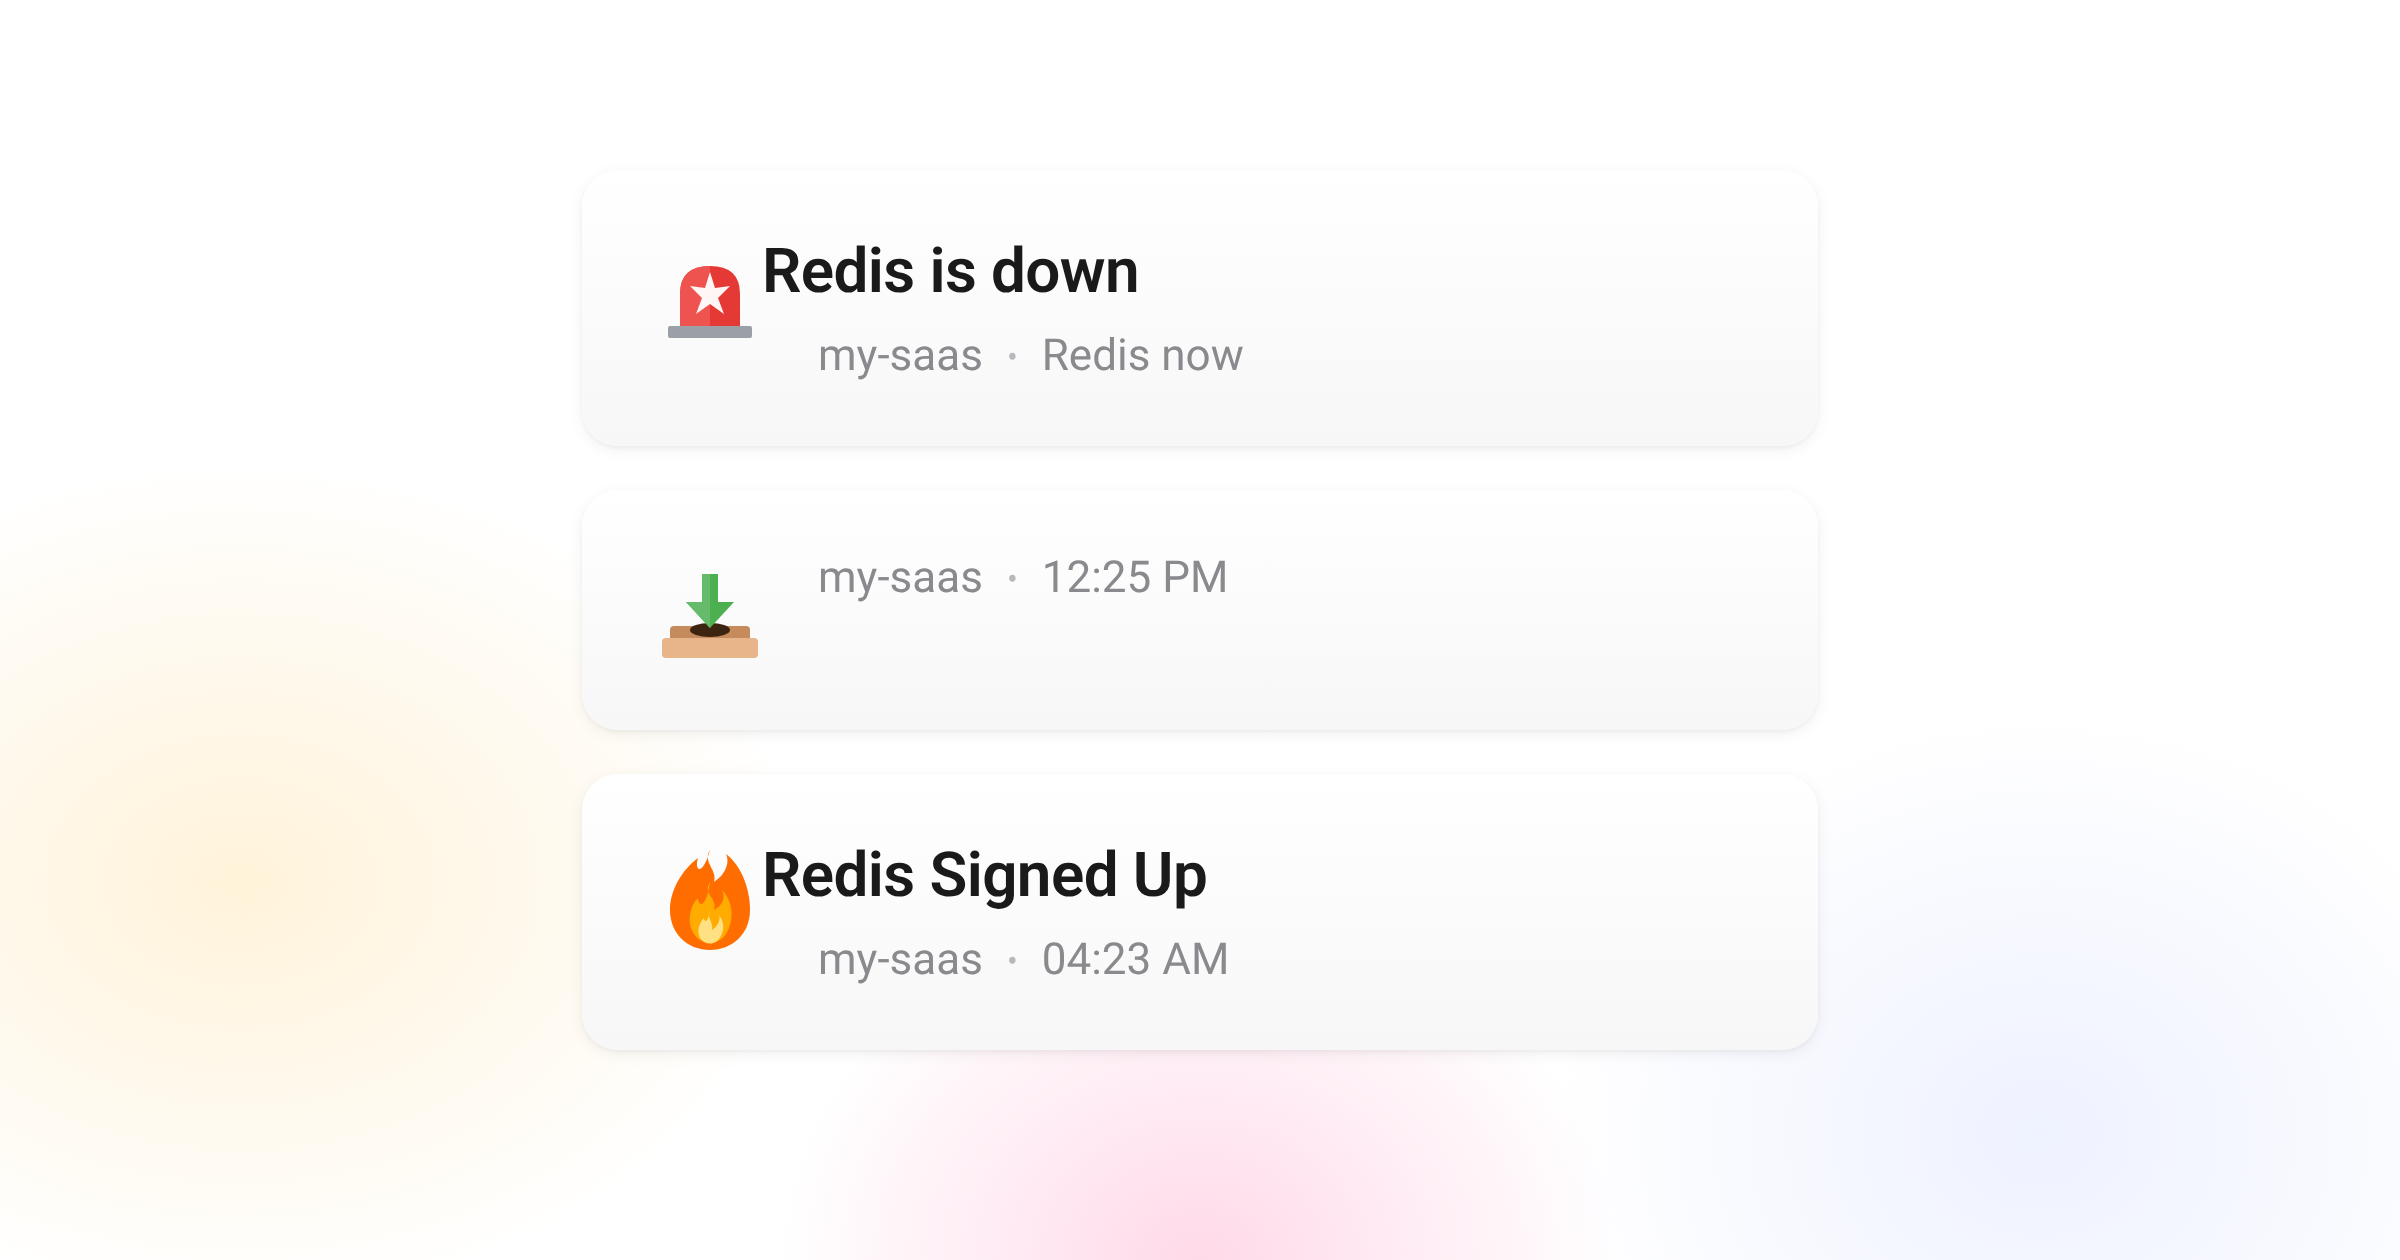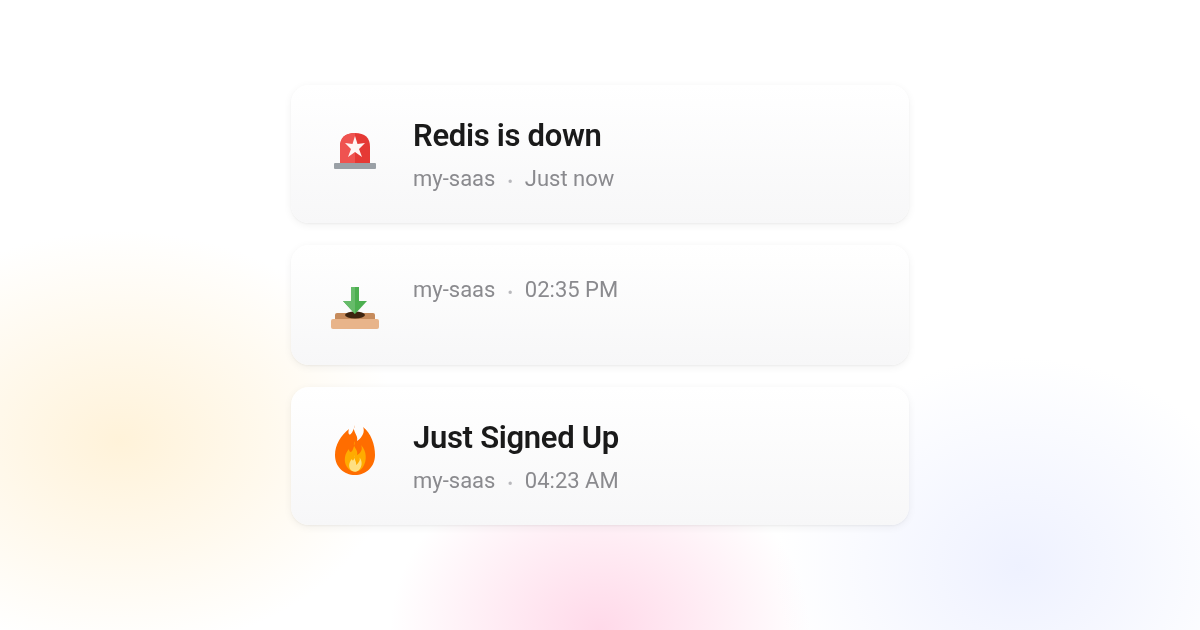--- a/index.html
+++ b/index.html
@@ -24,21 +24,20 @@
     }
     .notification-card {
       width: 618px;
       background: linear-gradient(180deg, #ffffff 0%, #f7f7f8 100%);
       border-radius: 18px;
       box-shadow: 0 2px 8px rgba(0,0,0,0.06), 0 1px 2px rgba(0,0,0,0.04);
       padding: 32px 38px;
       margin-bottom: 22px;
       display: flex;
       align-items: flex-start;
-      gap: 32px;
     }
     .icon-wrapper {
       flex-shrink: 0;
       width: 52px;
       height: 52px;
       display: flex;
       align-items: center;
       justify-content: center;
       margin-top: 4px;
     }
@@ -52,22 +51,23 @@
       font-size: 31px;
       font-weight: 600;
       color: #1a1a1a;
       letter-spacing: -0.3px;
     }
     .meta {
       font-size: 22px;
       color: #8a8a8e;
       font-weight: 400;
       display: flex;
-      align-items: flex-end;
+      align-items: center;
       gap: 12px;
+      margin-left: 28px;
     }
     .dot {
       color: #b8b8bc;
       font-size: 16px;
     }
     
     .siren-svg { width: 50px; height: 48px; }
     
     .inbox-svg { width: 52px; height: 48px; }
     
@@ -88,21 +88,21 @@
       <g transform="translate(25,24)">
         <polygon points="0,-11 2.5,-3 10,-4 4,2 7,10 0,5 -7,10 -4,2 -10,-4 -2.5,-3" fill="#ffffff" opacity="0.95"></polygon>
       </g>
     </svg>
   </div>
   <div class="content">
     <div class="title">Redis is down</div>
     <div class="meta">
       <span>my-saas</span>
       <span class="dot">•</span>
-      <span>Just now</span>
+      <span>Redis now</span>
     </div>
   </div>
 </div>
 
 <div class="notification-card">
   <div class="icon-wrapper">
     <svg class="inbox-svg" viewBox="0 0 52 48">
 
       <rect x="6" y="30" width="40" height="14" rx="2" fill="#c68b5c"></rect>
 
@@ -113,34 +113,34 @@
       <rect x="22" y="4" width="8" height="15" fill="#4caf50"></rect>
       <polygon points="14,18 38,18 26,31" fill="#4caf50"></polygon>
       <rect x="22" y="4" width="4" height="15" fill="#66bb6a"></rect>
       <polygon points="14,18 26,18 26,31" fill="#66bb6a"></polygon>
     </svg>
   </div>
   <div class="content">
     <div class="meta">
       <span>my-saas</span>
       <span class="dot">•</span>
-      <span>02:35 PM</span>
+      <span>12:25 PM</span>
     </div>
   </div>
 </div>
 
 <div class="notification-card">
   <div class="icon-wrapper">
     <svg class="fire-svg" viewBox="0 0 44 52">
       <path d="M 22 2 C 18 8 26 12 24 18 C 30 14 32 8 30 4 C 38 10 42 22 42 32 C 42 44 33 52 22 52 C 11 52 2 44 2 32 C 2 22 8 12 16 6 C 14 12 18 16 22 2 Z" fill="#ff6d00"></path>
       <path d="M 22 18 C 18 24 26 26 24 32 C 28 30 30 26 28 22 C 34 28 34 38 30 44 C 26 50 18 50 14 44 C 10 38 12 30 16 26 C 16 30 20 32 22 18 Z" fill="#ffab00"></path>
       <path d="M 22 32 C 20 36 24 38 23 42 C 26 40 28 36 26 34 C 30 38 29 44 26 47 C 23 50 19 49 17 46 C 15 42 17 38 19 36 C 19 38 21 39 22 32 Z" fill="#ffe082"></path>
     </svg>
   </div>
   <div class="content">
-    <div class="title">Just Signed Up</div>
+    <div class="title">Redis Signed Up</div>
     <div class="meta">
       <span>my-saas</span>
       <span class="dot">•</span>
       <span>04:23 AM</span>
     </div>
   </div>
 </div>
 
 </body></html>

